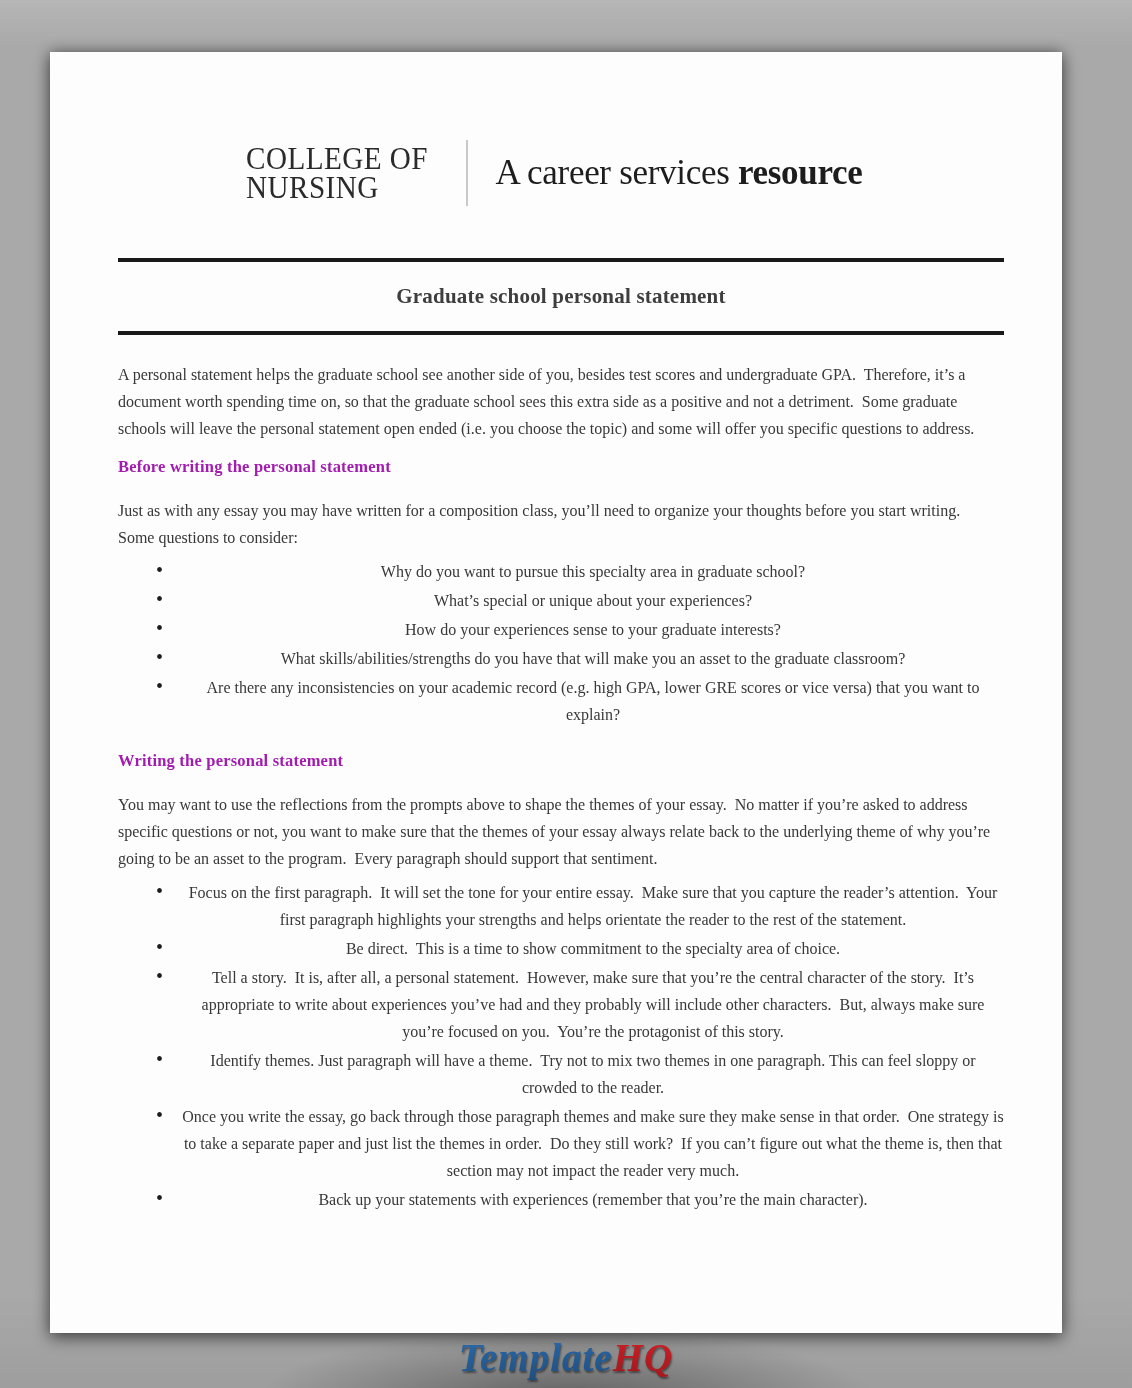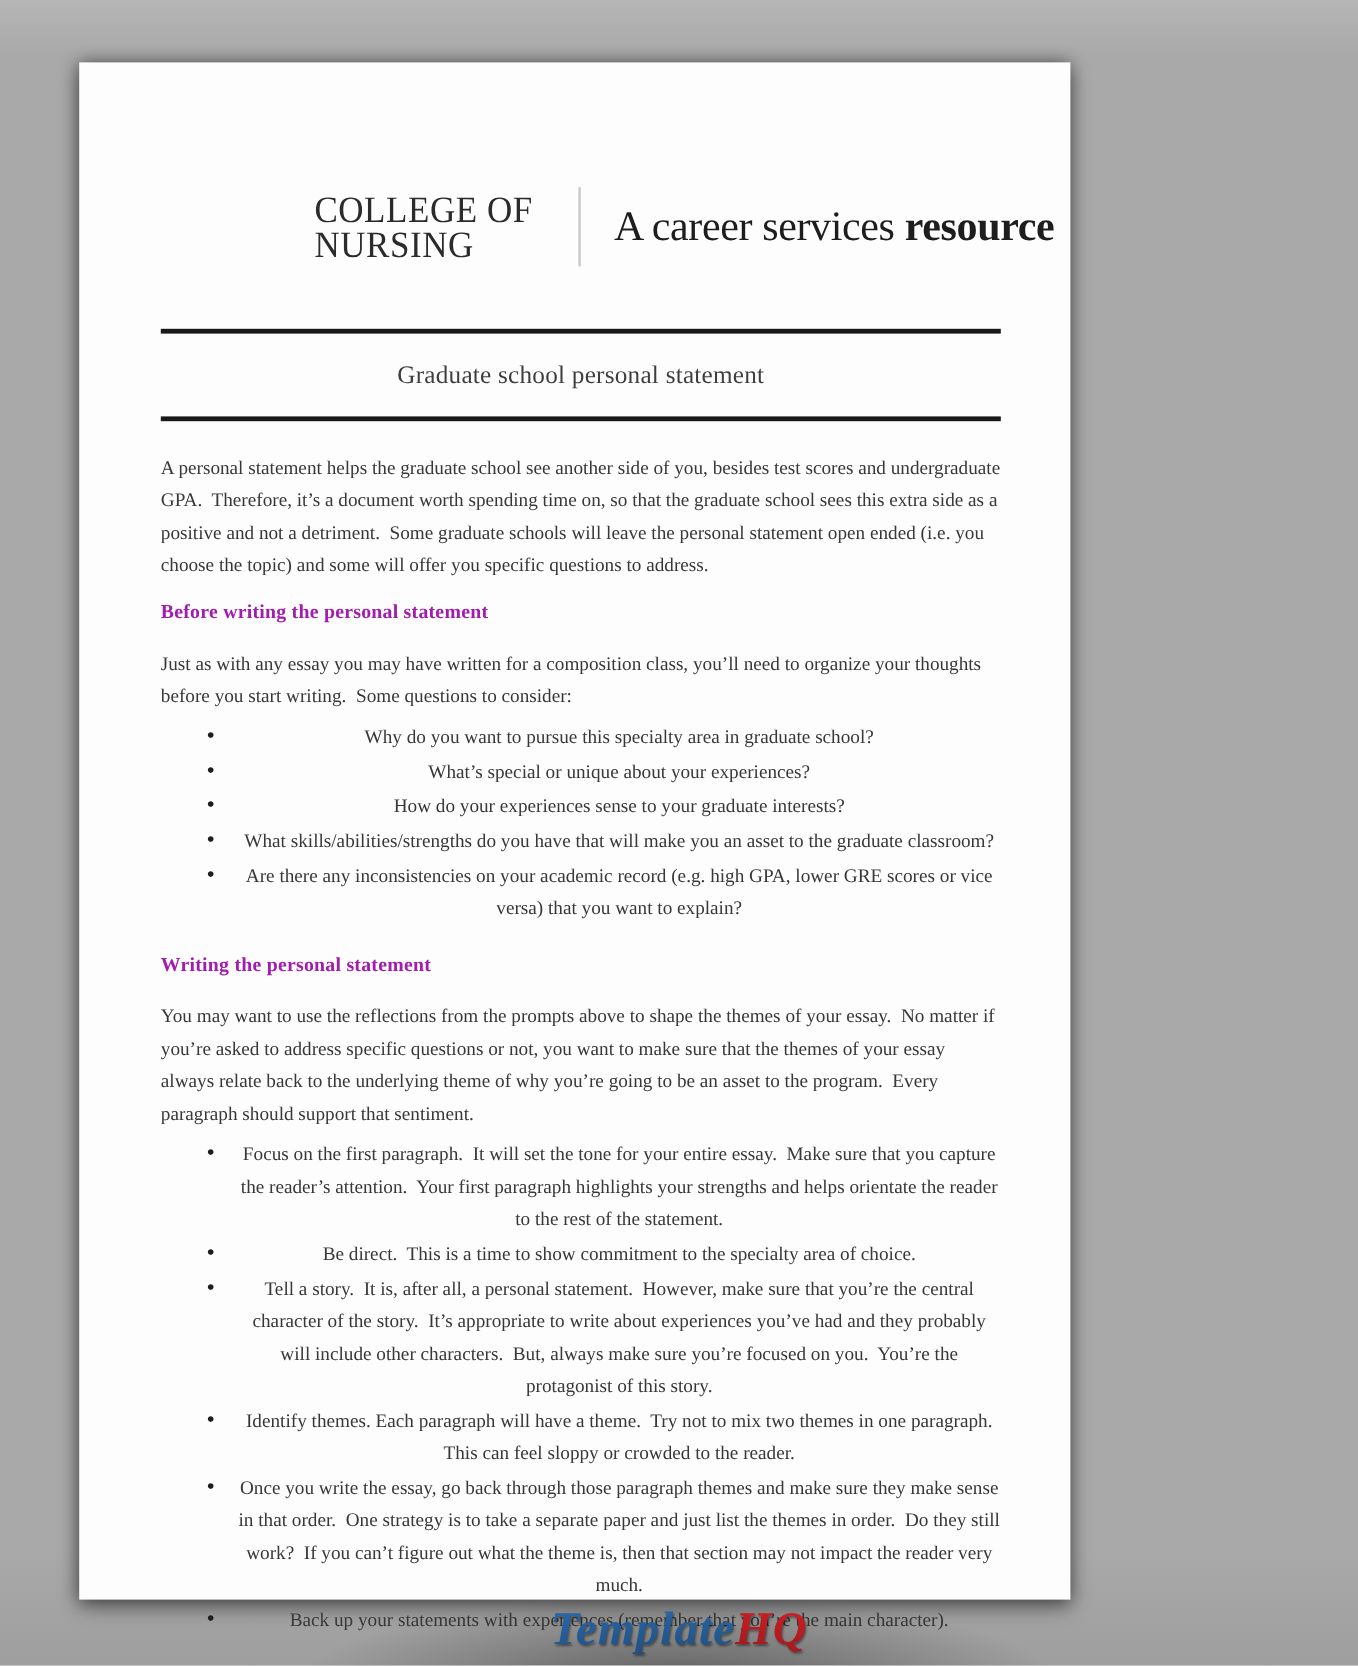--- a/index.html
+++ b/index.html
@@ -12,22 +12,22 @@
     position:relative; width:1132px; height:1388px;
     background:linear-gradient(180deg,#b6b6b6 0px,#a9a9a9 46px,#a9a9a9 1290px,#9e9e9e 1388px);
     overflow:hidden;
   }
   .stage::after {
     content:""; position:absolute; left:0; right:0; bottom:0; height:130px;
     background:radial-gradient(ellipse 430px 95px at 50% 108%, rgba(0,0,0,0.38), rgba(0,0,0,0) 72%);
     pointer-events:none;
   }
   .paper {
-    position:absolute; left:66px; top:52px; width:826px; height:1281px;
-    box-sizing:border-box; padding:16px 58px 0 68px;
+    position:absolute; left:50px; top:52px; width:1012px; height:1281px;
+    box-sizing:border-box; padding:0 58px 0 68px;
     background:#fdfdfd;
     box-shadow:0 5px 16px rgba(0,0,0,0.45), 0 0 13px rgba(0,0,0,0.33);
   }
   
   .brand-row {
     display:flex; align-items:center;
     margin:82px 0 0 128px; height:78px;
   }
   .logo {
     font-size:31px; line-height:0.95; color:#2b2b2b;
@@ -37,21 +37,21 @@
   .logo-divider { width:2px; height:66px; background:#c9c9c9; margin:0 28px 0 26px; flex:none; }
   .tagline {
     font-family:Liberation Serif, serif;
     font-size:35px; color:#1d1d1d; letter-spacing:-0.3px; white-space:nowrap;
   }
   .tagline .bold { font-weight:bold; }
   
   .rule { height:4px; background:#191919; border:none; margin:0; }
   .rule-top { margin-top:46px; }
   .doc-title {
-    text-align:center; font-size:21px; font-weight:normal;
+    text-align:center; font-size:21px; font-weight:bold;
     color:#3e3e3e; margin:22px 0; letter-spacing:0.2px;
   }
   
   .body-copy { color:#383838; font-size:16px; line-height:27px; }
   p.para { margin:0; white-space:pre-wrap; }
   p.intro { margin-top:26px; }
   h2.sec-heading {
     font-size:16.5px; color:#a21caf; font-weight:bold;
     margin:11px 0 17px 0; letter-spacing:0.2px;
   }
@@ -107,21 +107,21 @@
         <li>What skills/abilities/strengths do you have that will make you an asset to the graduate classroom?</li>
         <li>Are there any inconsistencies on your academic record (e.g. high GPA, lower GRE scores or vice versa) that you want to explain?</li>
       </ul>
 
       <h2 class="sec-heading">Writing the personal statement</h2>
       <p class="para">You may want to use the reflections from the prompts above to shape the themes of your essay.  No matter if you’re asked to address specific questions or not, you want to make sure that the themes of your essay always relate back to the underlying theme of why you’re going to be an asset to the program.  Every paragraph should support that sentiment.</p>
       <ul class="bullets">
         <li>Focus on the first paragraph.  It will set the tone for your entire essay.  Make sure that you capture the reader’s attention.  Your first paragraph highlights your strengths and helps orientate the reader to the rest of the statement.</li>
         <li>Be direct.  This is a time to show commitment to the specialty area of choice.</li>
         <li>Tell a story.  It is, after all, a personal statement.  However, make sure that you’re the central character of the story.  It’s appropriate to write about experiences you’ve had and they probably will include other characters.  But, always make sure you’re focused on you.  You’re the protagonist of this story.</li>
-        <li>Identify themes. Each paragraph will have a theme.  Try not to mix two themes in one paragraph. This can feel sloppy or crowded to the reader.</li>
+        <li>Identify themes. Just paragraph will have a theme.  Try not to mix two themes in one paragraph. This can feel sloppy or crowded to the reader.</li>
         <li>Once you write the essay, go back through those paragraph themes and make sure they make sense in that order.  One strategy is to take a separate paper and just list the themes in order.  Do they still work?  If you can’t figure out what the theme is, then that section may not impact the reader very much.</li>
         <li>Back up your statements with experiences (remember that you’re the main character).</li>
       </ul>
 
     </div>
   </div>
 
   <div class="watermark"><span class="part1">Template</span><span class="part2">HQ</span></div>
 
 </div>

